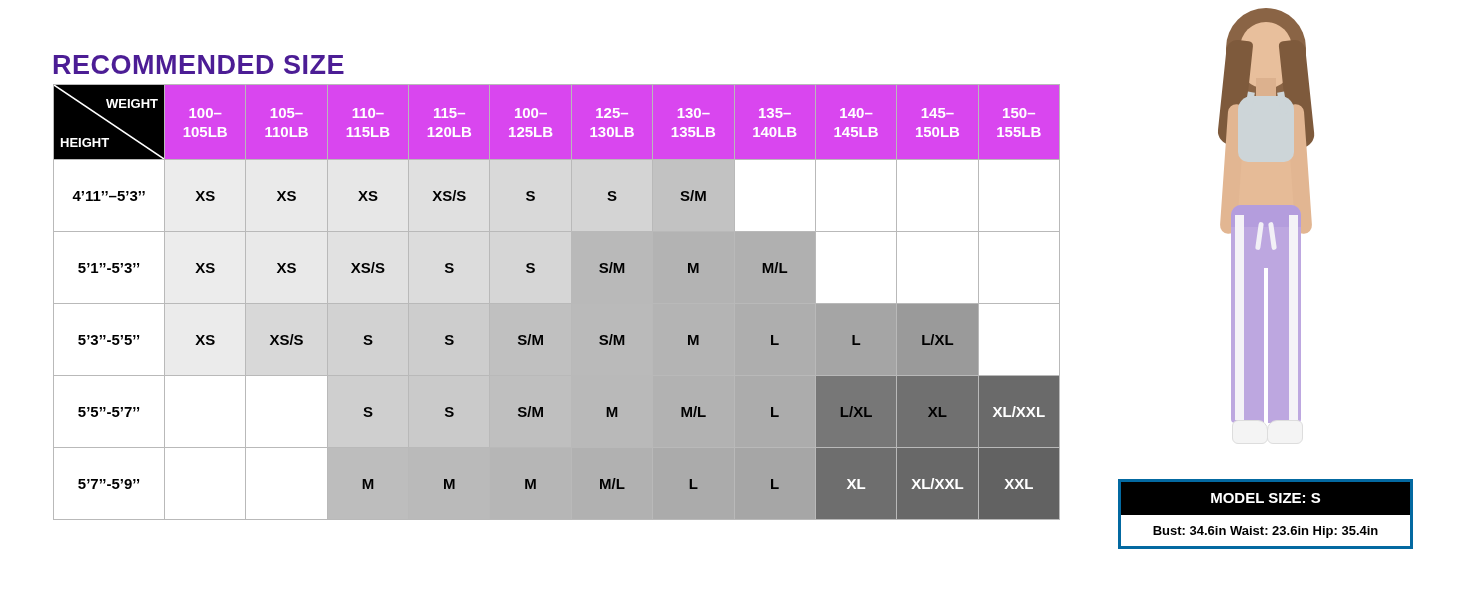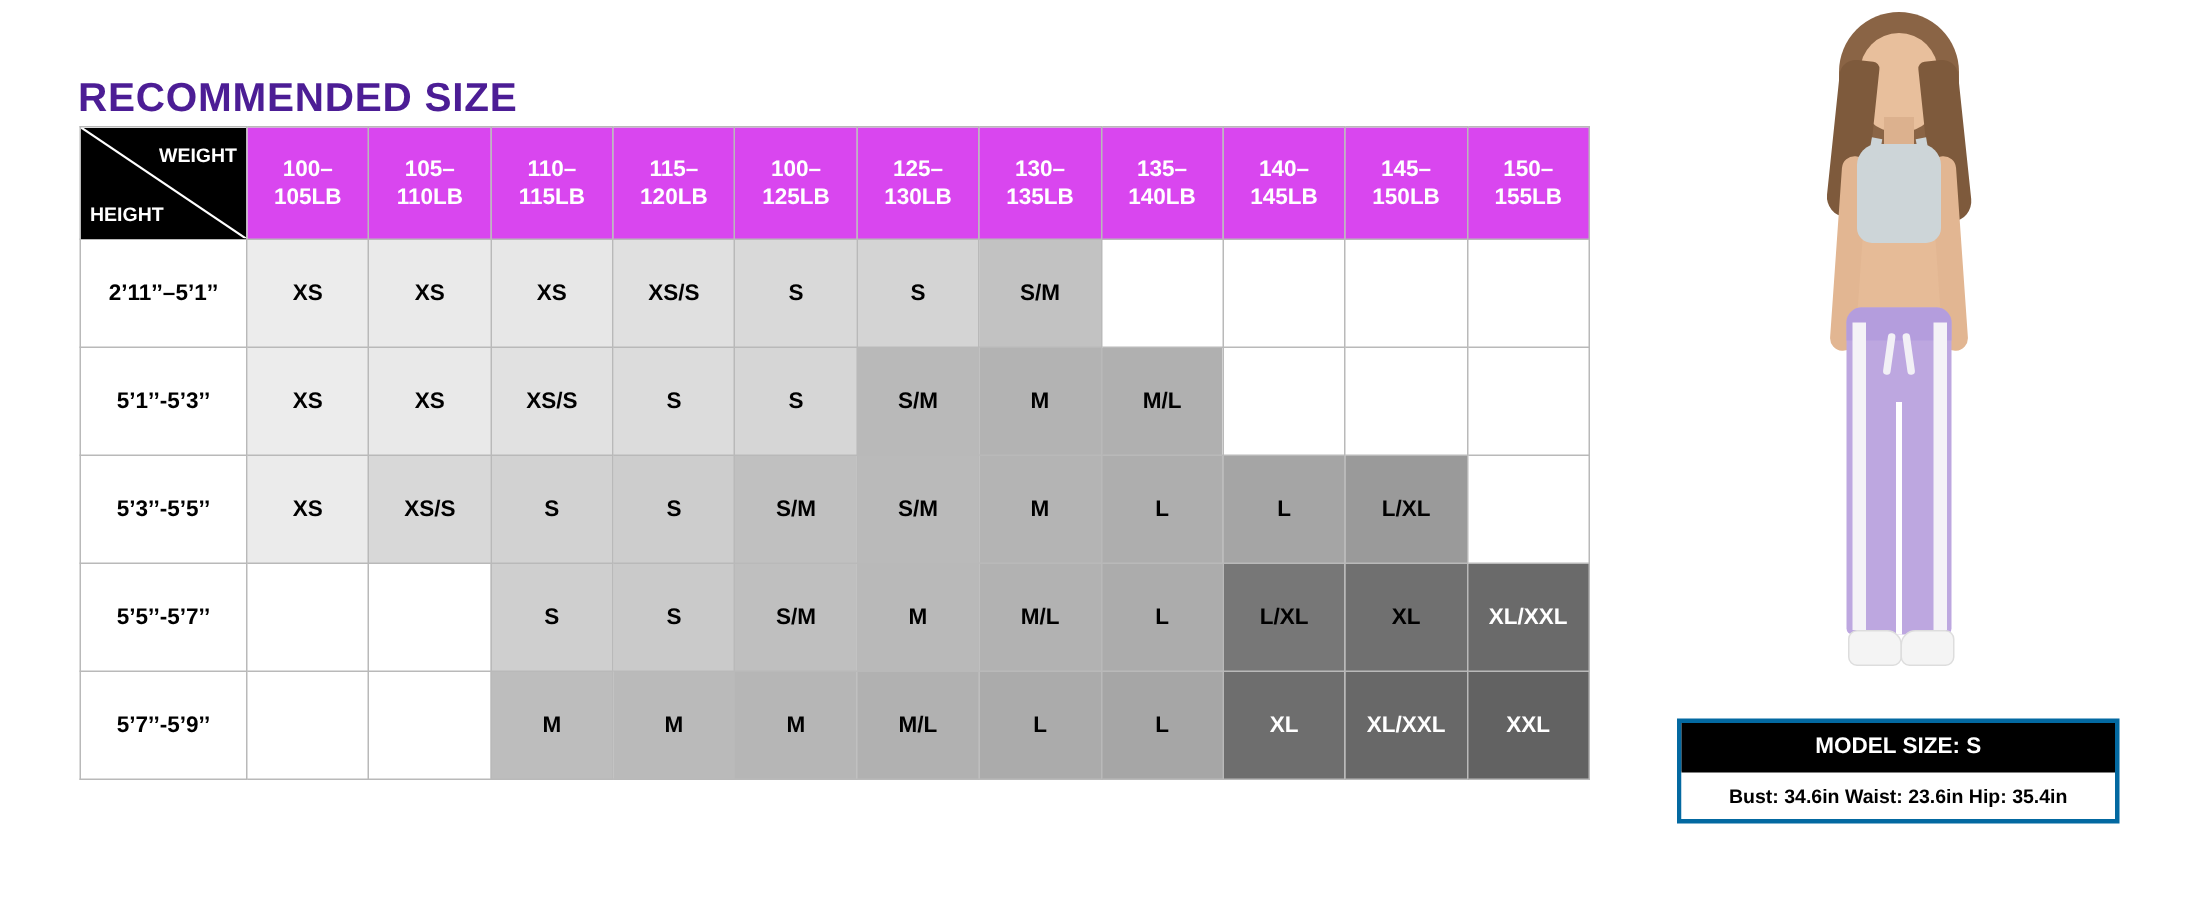--- a/index.html
+++ b/index.html
@@ -258,21 +258,21 @@
             <th style="white-space: pre-line;">140–
 145LB</th>
             <th style="white-space: pre-line;">145–
 150LB</th>
             <th style="white-space: pre-line;">150–
 155LB</th>
           </tr>
       </thead>
       <tbody>
           <tr>
-            <td class="rowhead">2’11’’–5’1’’</td>
+            <td class="rowhead">4’11’’–5’3’’</td>
             <td style="background: rgb(236, 236, 236);">XS</td>
             <td style="background: rgb(234, 234, 234);">XS</td>
             <td style="background: rgb(231, 231, 231);">XS</td>
             <td style="background: rgb(224, 224, 224);">XS/S</td>
             <td style="background: rgb(217, 217, 217);">S</td>
             <td style="background: rgb(212, 212, 212);">S</td>
             <td style="background: rgb(194, 194, 194);">S/M</td>
             <td style="background: rgb(255, 255, 255);"></td>
             <td style="background: rgb(255, 255, 255);"></td>
             <td style="background: rgb(255, 255, 255);"></td>

